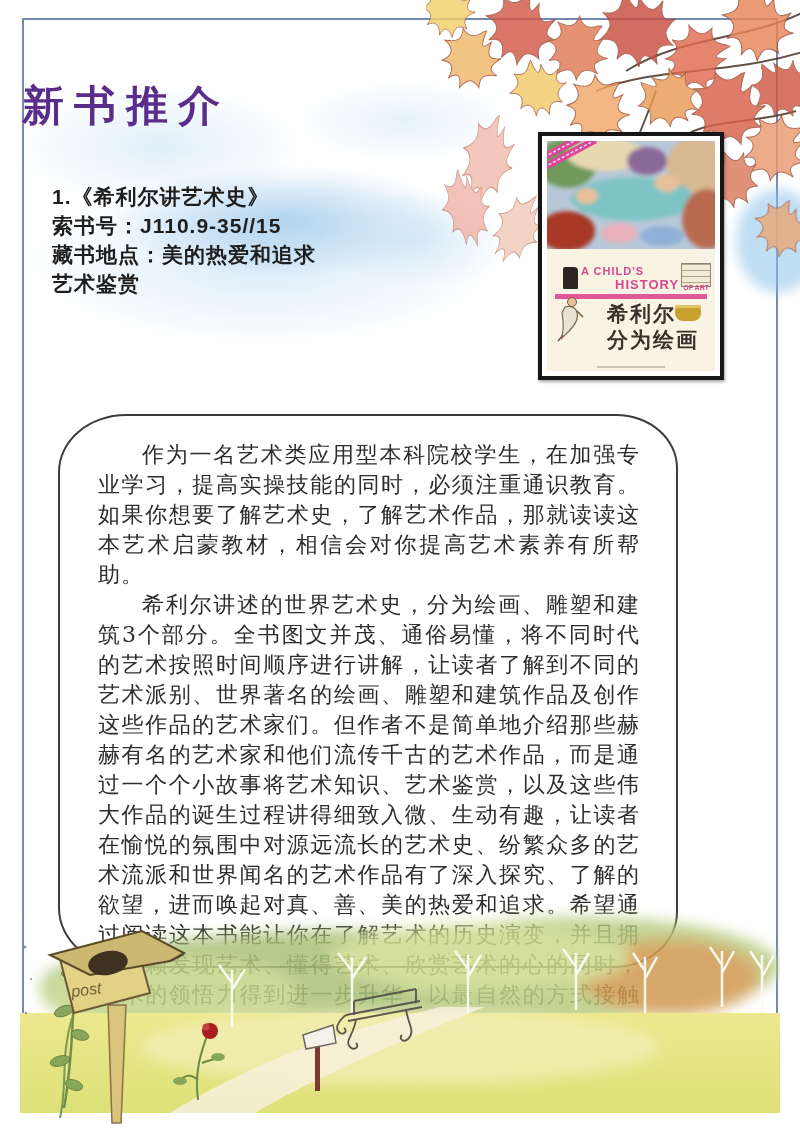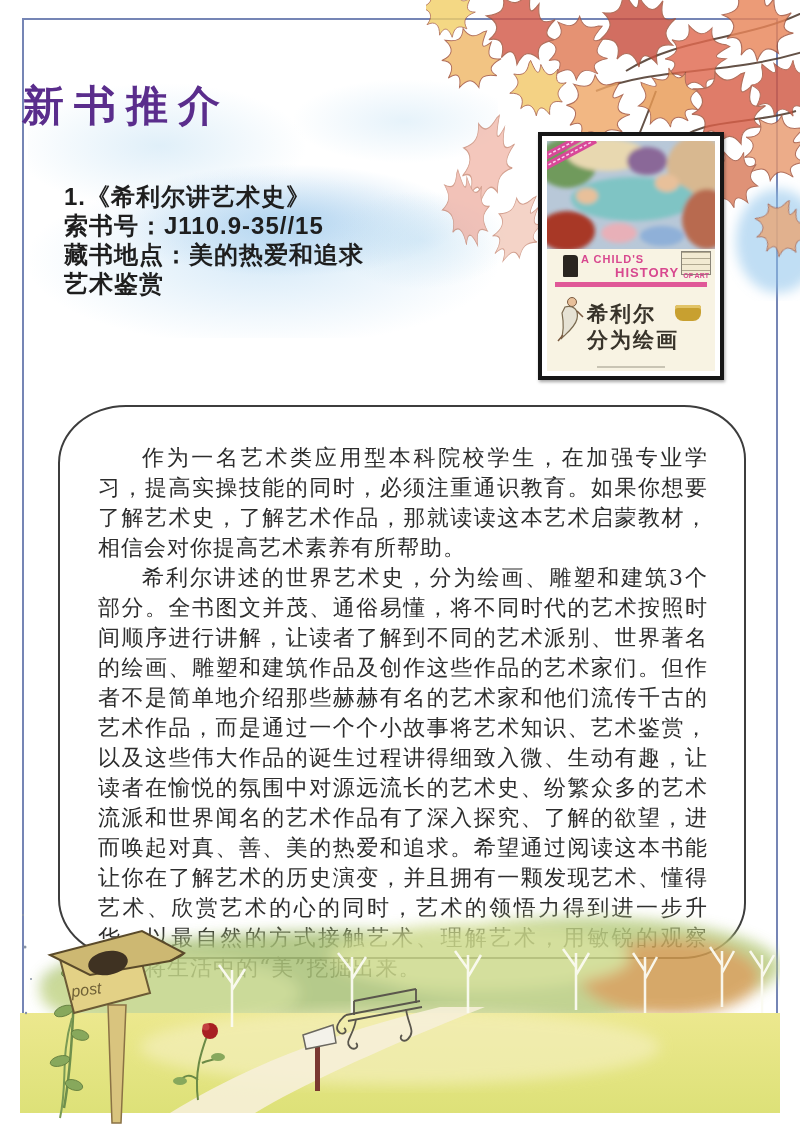--- a/index.html
+++ b/index.html
@@ -24,50 +24,50 @@
     position:absolute; left:290px; top:150px; width:260px; height:180px; z-index:0;
     background: radial-gradient(ellipse 130px 70px at 50% 50%, rgba(190,222,242,.5), rgba(190,222,242,0) 70%);
   }
   .leaves-svg { position:absolute; top:-4px; right:-6px; z-index:2; }
   .page-title {
     position:absolute; left:22px; top:78px; width:756px; z-index:5;
     font-family:"DejaVu Serif","Liberation Serif",serif;
     font-size:42px; font-weight:bold; color:#5a2d8c; letter-spacing:10px;
   }
   .book-info {
-    position:absolute; left:64px; top:182px; width:460px; z-index:5;
-    font-size:24px; line-height:29px; font-weight:600; color:#1e1e1e; letter-spacing:1px;
+    position:absolute; left:52px; top:182px; width:460px; z-index:5;
+    font-size:21px; line-height:29px; font-weight:600; color:#1e1e1e; letter-spacing:1px;
   }
   .book-cover {
     position:absolute; left:538px; top:132px; width:186px; height:248px; z-index:6;
     background:#ffffff; border:4px solid #161616; padding:5px;
     box-shadow:1px 2px 3px rgba(0,0,0,.35);
   }
   .cover-paint { width:168px; height:108px; display:block; }
   .cover-lower { position:relative; width:168px; height:122px; background:#f8f3e3; padding-top:4px; }
   .cover-eng { position:relative; padding-left:34px; color:#d8488f; font-weight:bold; line-height:13px; }
-  .eng1 { font-size:11px; letter-spacing:1px; }
+  .eng1 { font-size:11px; letter-spacing:1px;margin-top:12px; }
   .eng2 { font-size:13px; letter-spacing:1px;padding-left:34px; }
   .eng3 { position:absolute; right:6px; top:16px; font-size:7px; letter-spacing:0; color:#d8488f; }
   .fig-silhouette { position:absolute; left:16px; top:2px; width:15px; height:22px; background:#2a2520; border-radius:2px 4px 1px 1px; }
   .sketch-box { position:absolute; right:4px; top:-2px; width:30px; height:24px; border:1px solid #8a8578; background:#f2ead2;
     background-image:linear-gradient(#b0a890 1px, transparent 1px); background-size:100% 6px; }
   .pink-bar { width:152px; height:5px; margin:3px auto 0 auto; background:#e05898; }
   .cover-cn {
-    position:absolute; left:40px; top:52px; color:#38332a; font-weight:bold;
+    position:absolute; left:60px; top:52px; color:#38332a; font-weight:bold;
     font-size:21px; line-height:26px; letter-spacing:2px;
   }
   .runner-svg { position:absolute; left:8px; top:46px; }
   .lyre { position:absolute; right:14px; top:56px; width:26px; height:16px; background:#c8a030;
     border-radius:3px 3px 8px 8px; box-shadow:inset 0 3px 0 #e2c468; }
   .pub-line { position:absolute; bottom:3px; left:30%; width:40%; height:2px; background:#c9c4b4; }
   .desc-box {
-    position:absolute; left:58px; top:405px; width:688px; height:554px; z-index:3;
+    position:absolute; left:58px; top:414px; width:620px; height:554px; z-index:3;
     border:2px solid #3d3d3d; border-radius:68px 62px 64px 70px / 58px 54px 56px 60px;
-    padding:36px 36px 0 38px; background:transparent;
+    padding:24px 36px 0 38px; background:transparent;
   }
   .desc-box p {
     font-family:"DejaVu Serif","Liberation Serif",serif;
     font-size:22px; line-height:30px; color:#2d2d2d; text-align:justify;
     text-indent:2em; letter-spacing:1px;
   }
   .landscape-svg { position:absolute; left:20px; top:895px; z-index:4; }
 </style>
 </head>
 <body>

